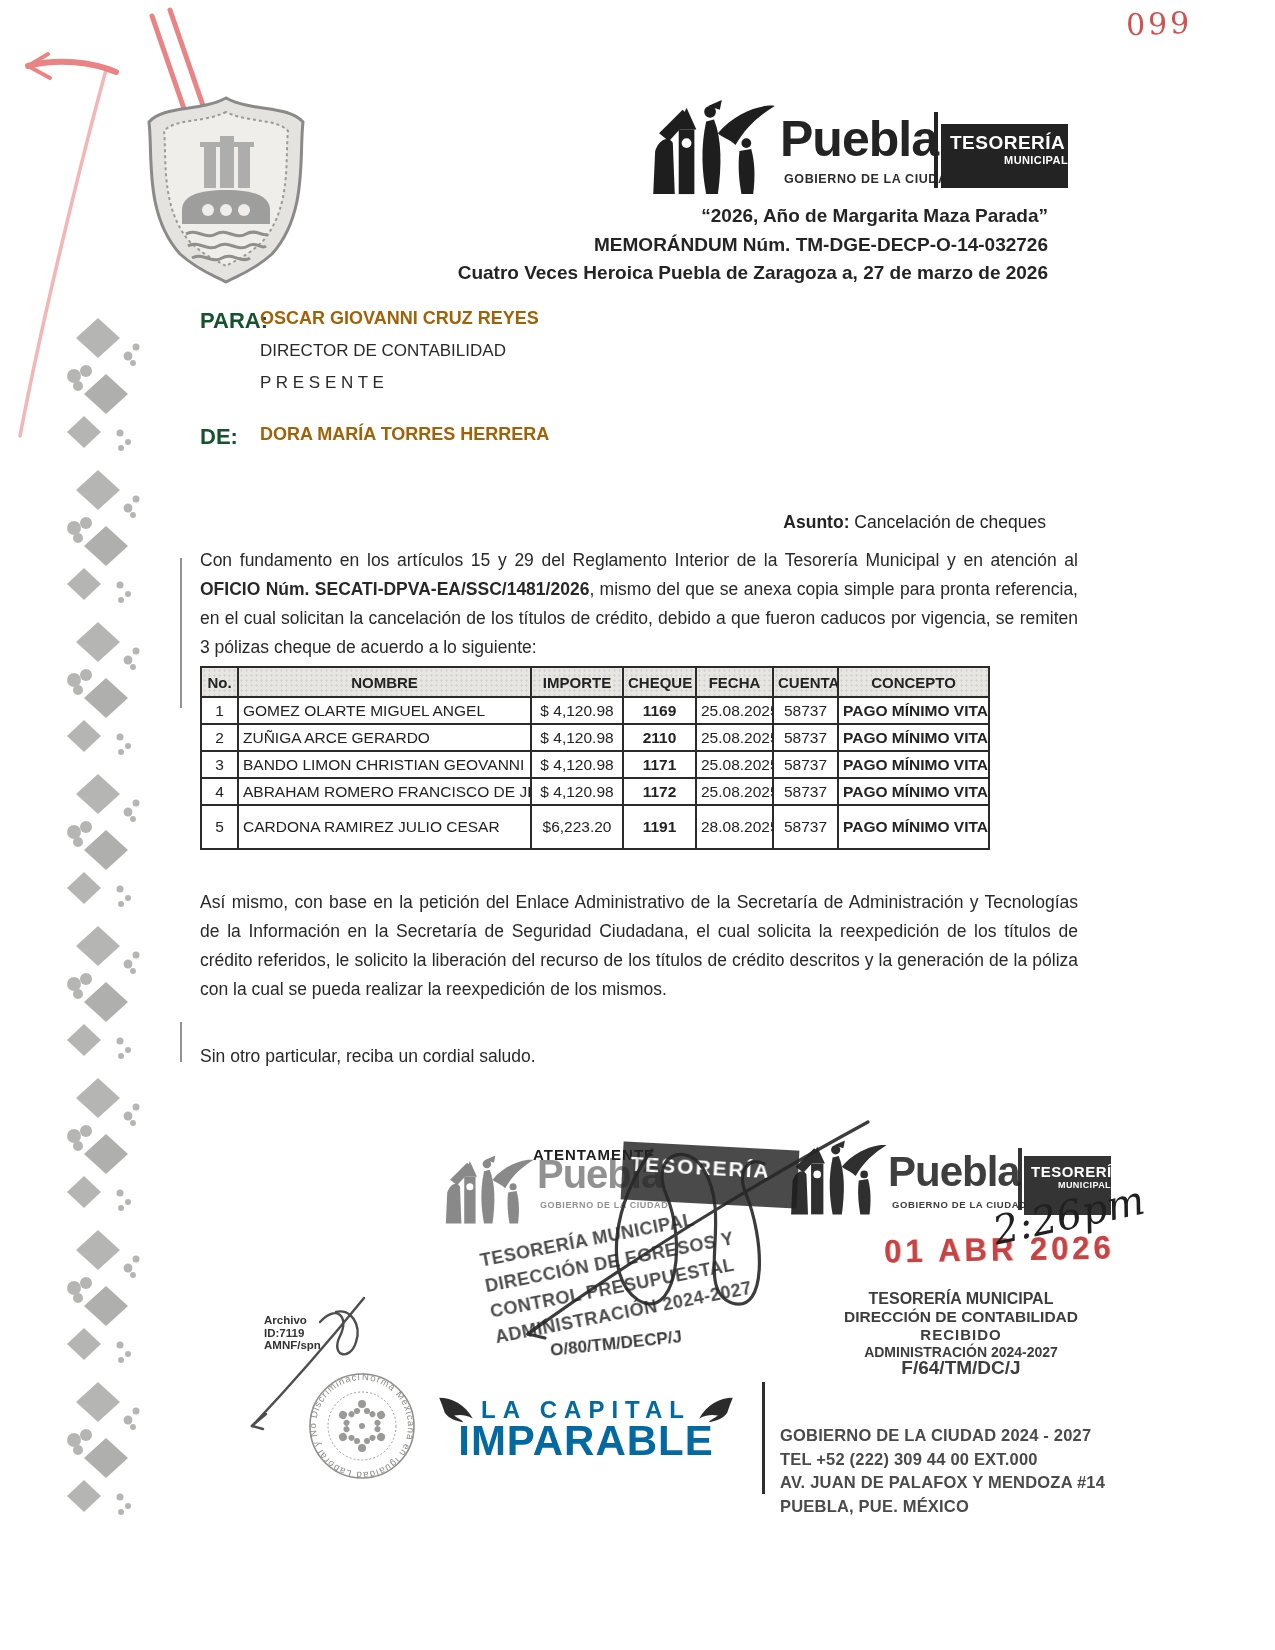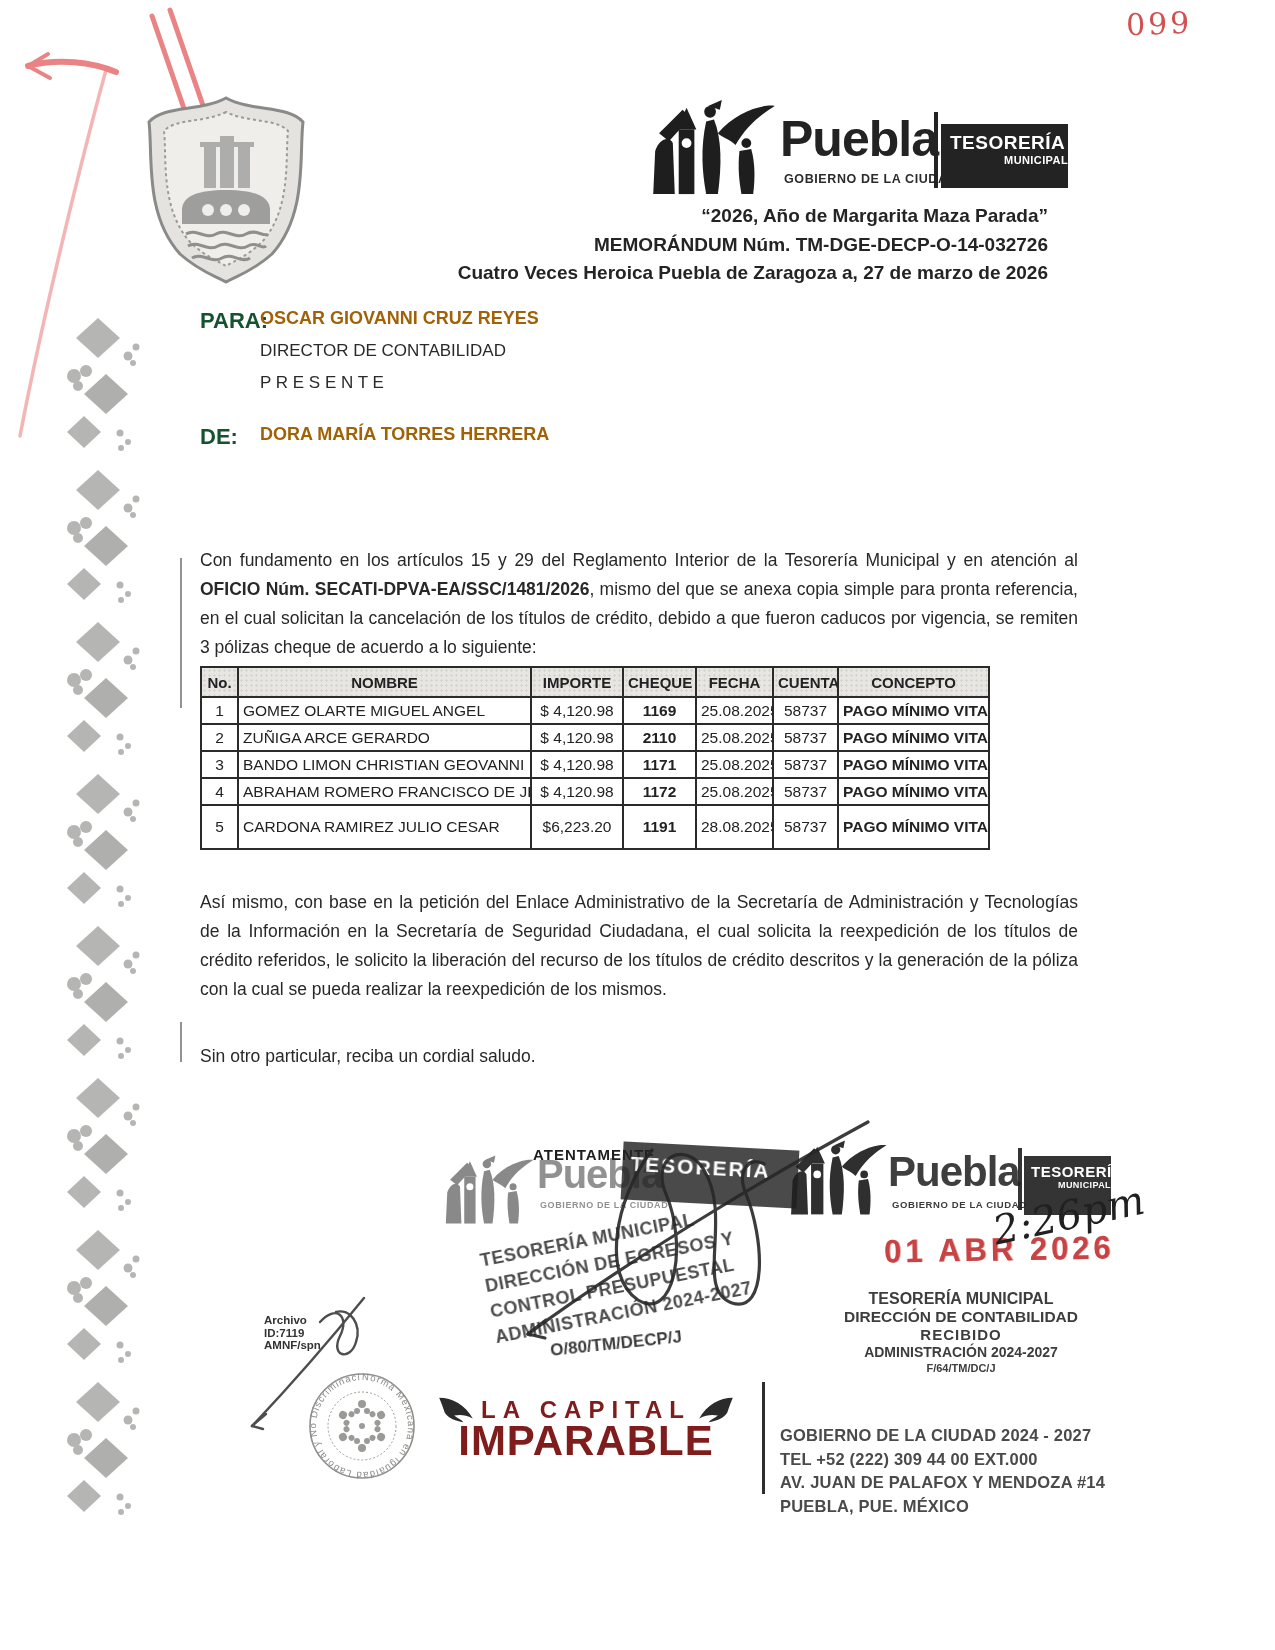--- a/index.html
+++ b/index.html
@@ -38,24 +38,24 @@
   .stamp-code{font-weight:bold;color:#3c3c3c;font-size:17px;transform:rotate(-6deg);filter:blur(.2px);}
   .red-date{font-weight:bold;letter-spacing:4px;font-size:31px;color:#c84343;transform:rotate(-1deg) scaleY(1.05);
     text-shadow:1px 0 0 rgba(200,67,67,.45);white-space:nowrap;}
   .handwrite{font-family:"DejaVu Serif",serif;font-style:italic;color:#202020;}
   .hw-red{font-family:"DejaVu Serif",serif;color:#d15050;letter-spacing:3px;font-size:30px;transform:rotate(-2deg);}
   .received{width:256px;text-align:center;color:#3d3d3d;font-weight:bold;}
   .received .r1{font-size:16px;line-height:18px;}
   .received .r2{font-size:15.5px;line-height:18px;}
   .received .r3{font-size:15px;line-height:18px;letter-spacing:1px;}
   .received .r4{font-size:14px;line-height:16px;}
-  .received .r5{font-size:11px;line-height:16px;}
+  .received .r5{font-size:19px;line-height:16px;}
   .archive{font-size:11.5px;font-weight:bold;color:#333;line-height:12.5px;}
   
-  .capital{width:312px;text-align:center;color:#7f1d1d;}
+  .capital{width:312px;text-align:center;color:#0369a1;}
   .cap-row{display:flex;align-items:center;justify-content:center;gap:6px;}
   .cap-l1{font-weight:bold;font-size:24px;letter-spacing:7px;white-space:nowrap;}
   .cap-l2{font-weight:bold;font-size:42px;letter-spacing:1px;line-height:38px;margin-top:-2px;}
   .divider{background:#2e2e2e;width:3px;}
   .address{font-weight:bold;font-size:16.5px;line-height:23.5px;color:#4a4a4a;letter-spacing:.2px;}
 </style>
 </head>
 <body>
 
 <div class="page">
@@ -162,20 +162,23 @@
   </div>
 
   <div class="abs lbl" style="left:200px;top:308px">PARA:</div>
   <div class="abs nm" style="left:260px;top:308px">OSCAR GIOVANNI CRUZ REYES</div>
   <div class="abs ttl" style="left:260px;top:341px">DIRECTOR DE CONTABILIDAD</div>
   <div class="abs ttl" style="left:260px;top:373px">P R E S E N T E</div>
 
   <div class="abs lbl" style="left:200px;top:424px">DE:</div>
   <div class="abs nm" style="left:260px;top:424px">DORA MARÍA TORRES HERRERA</div>
 
+  <div class="abs subject" style="left:500px;top:512px;width:546px">
+    <span class="bold">Asunto:</span><span> Cancelación de cheques</span>
+  </div>
 
   <div class="abs para" style="left:200px;top:546px;width:878px">
     <span>Con fundamento en los artículos 15 y 29 del Reglamento Interior de la Tesorería Municipal y en atención al </span><span class="bold">OFICIO Núm. SECATI-DPVA-EA/SSC/1481/2026</span><span>, mismo del que se anexa copia simple para pronta referencia, en el cual solicitan la cancelación de los títulos de crédito, debido a que fueron caducos por vigencia, se remiten 3 pólizas cheque de acuerdo a lo siguiente:</span>
   </div>
 
   <table class="memo abs" style="left:200px;top:666px">
     <colgroup>
         <col style="width:37px">
         <col style="width:293px">
         <col style="width:92px">

